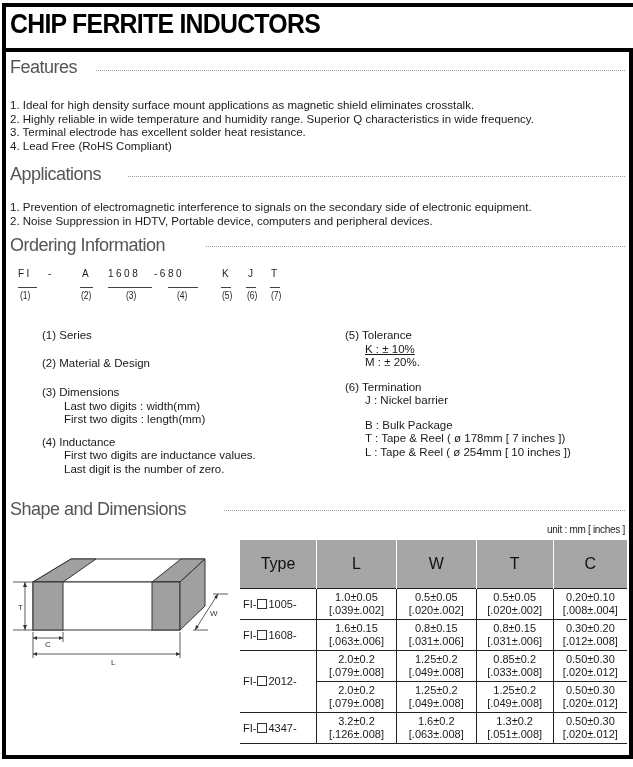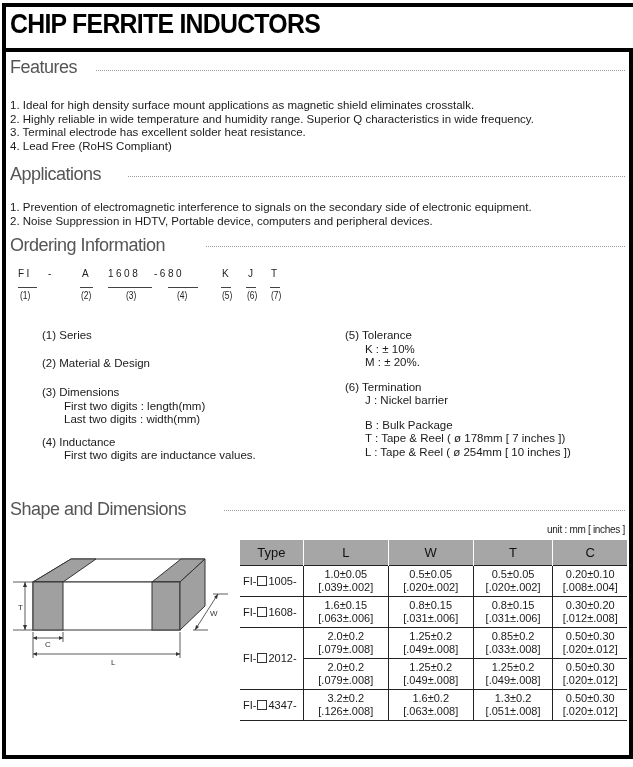--- a/index.html
+++ b/index.html
@@ -17,21 +17,21 @@
   .lines { position: absolute; left: 10px; font-size: 11.5px; line-height: 13.5px; color: #1a1a1a; }
   .lines div { white-space: nowrap; }
   .code { position: absolute; font-size: 10px; letter-spacing: 2.5px; color: #222; white-space: nowrap; }
   .ubar { position: absolute; height: 0; border-top: 1px solid #444; }
   .ulab { position: absolute; font-size: 10px; color: #222; white-space: nowrap; transform: scaleX(0.85); }
   .desc { position: absolute; font-size: 11.5px; line-height: 13.5px; color: #1a1a1a; white-space: nowrap; }
   .desc .sub { padding-left: 22px; }
   .unit { position: absolute; right: 8px; top: 524px; font-size: 10px; color: #222; letter-spacing: -0.3px; }
   table.dims { position: absolute; left: 240px; top: 540px; width: 387px; border-collapse: collapse;
                font-size: 11px; color: #1a1a1a; }
-  table.dims th { background: #a6a6a6; font-weight: normal; font-size: 13px; height: 17px; padding: 4px;
+  table.dims th { background: #a6a6a6; font-weight: normal; font-size: 16px; height: 17px; padding: 15px;
                   border-left: 1px solid #fff; color: #111; }
   table.dims th:first-child { border-left: none; }
   table.dims td { text-align: center; padding: 1px 0; line-height: 13px; border-left: 1px solid #222;
                   border-top: 1px solid #222; height: 28px; }
   table.dims td.type { border-left: none; text-align: left; padding-left: 3px; font-size: 11px; }
   table.dims tr:last-child td { border-bottom: 1px solid #222; }
   .sq { display: inline-block; width: 8px; height: 8px; border: 1px solid #333; vertical-align: -1px; margin: 0 1px; }
   .diagram { position: absolute; left: 8px; top: 540px; width: 230px; height: 130px; }
 </style>
 </head>
@@ -88,30 +88,31 @@
   <span class="ulab" style="left:246px; top:290px;">(6)</span>
   <span class="ulab" style="left:270px; top:290px;">(7)</span>
 </div>
 
 <div class="desc" style="left:10px; top:329px;margin-left:32px;">
   <div>(1) Series</div>
   <div style="height:14px;"></div>
   <div>(2) Material &amp; Design</div>
   <div style="height:16px;"></div>
   <div>(3) Dimensions</div>
+  <div class="sub">Last two digits : width(mm)</div>
   <div class="sub">First two digits : length(mm)</div>
-  <div class="sub">Last two digits : width(mm)</div>
   <div style="height:9px;"></div>
   <div>(4) Inductance</div>
   <div class="sub">First two digits are inductance values.</div>
+  <div class="sub">Last digit is the number of zero.</div>
 </div>
 
 <div class="desc" style="left:345px; top:329px;">
   <div>(5) Tolerance</div>
-  <div class="sub" style="padding-left:20px;">K : ± 10%</div>
+  <div class="sub" style="padding-left:20px;text-decoration:underline;">K : ± 10%</div>
   <div class="sub" style="padding-left:20px;">M : ± 20%.</div>
   <div style="height:11px;"></div>
   <div>(6) Termination</div>
   <div class="sub" style="padding-left:20px;">J : Nickel barrier</div>
   <div style="height:11px;"></div>
   <div class="sub" style="padding-left:20px;">B : Bulk Package</div>
   <div class="sub" style="padding-left:20px;">T : Tape &amp; Reel ( ø 178mm [  7 inches ])</div>
   <div class="sub" style="padding-left:20px;">L : Tape &amp; Reel ( ø 254mm [ 10 inches ])</div>
 </div>
 

